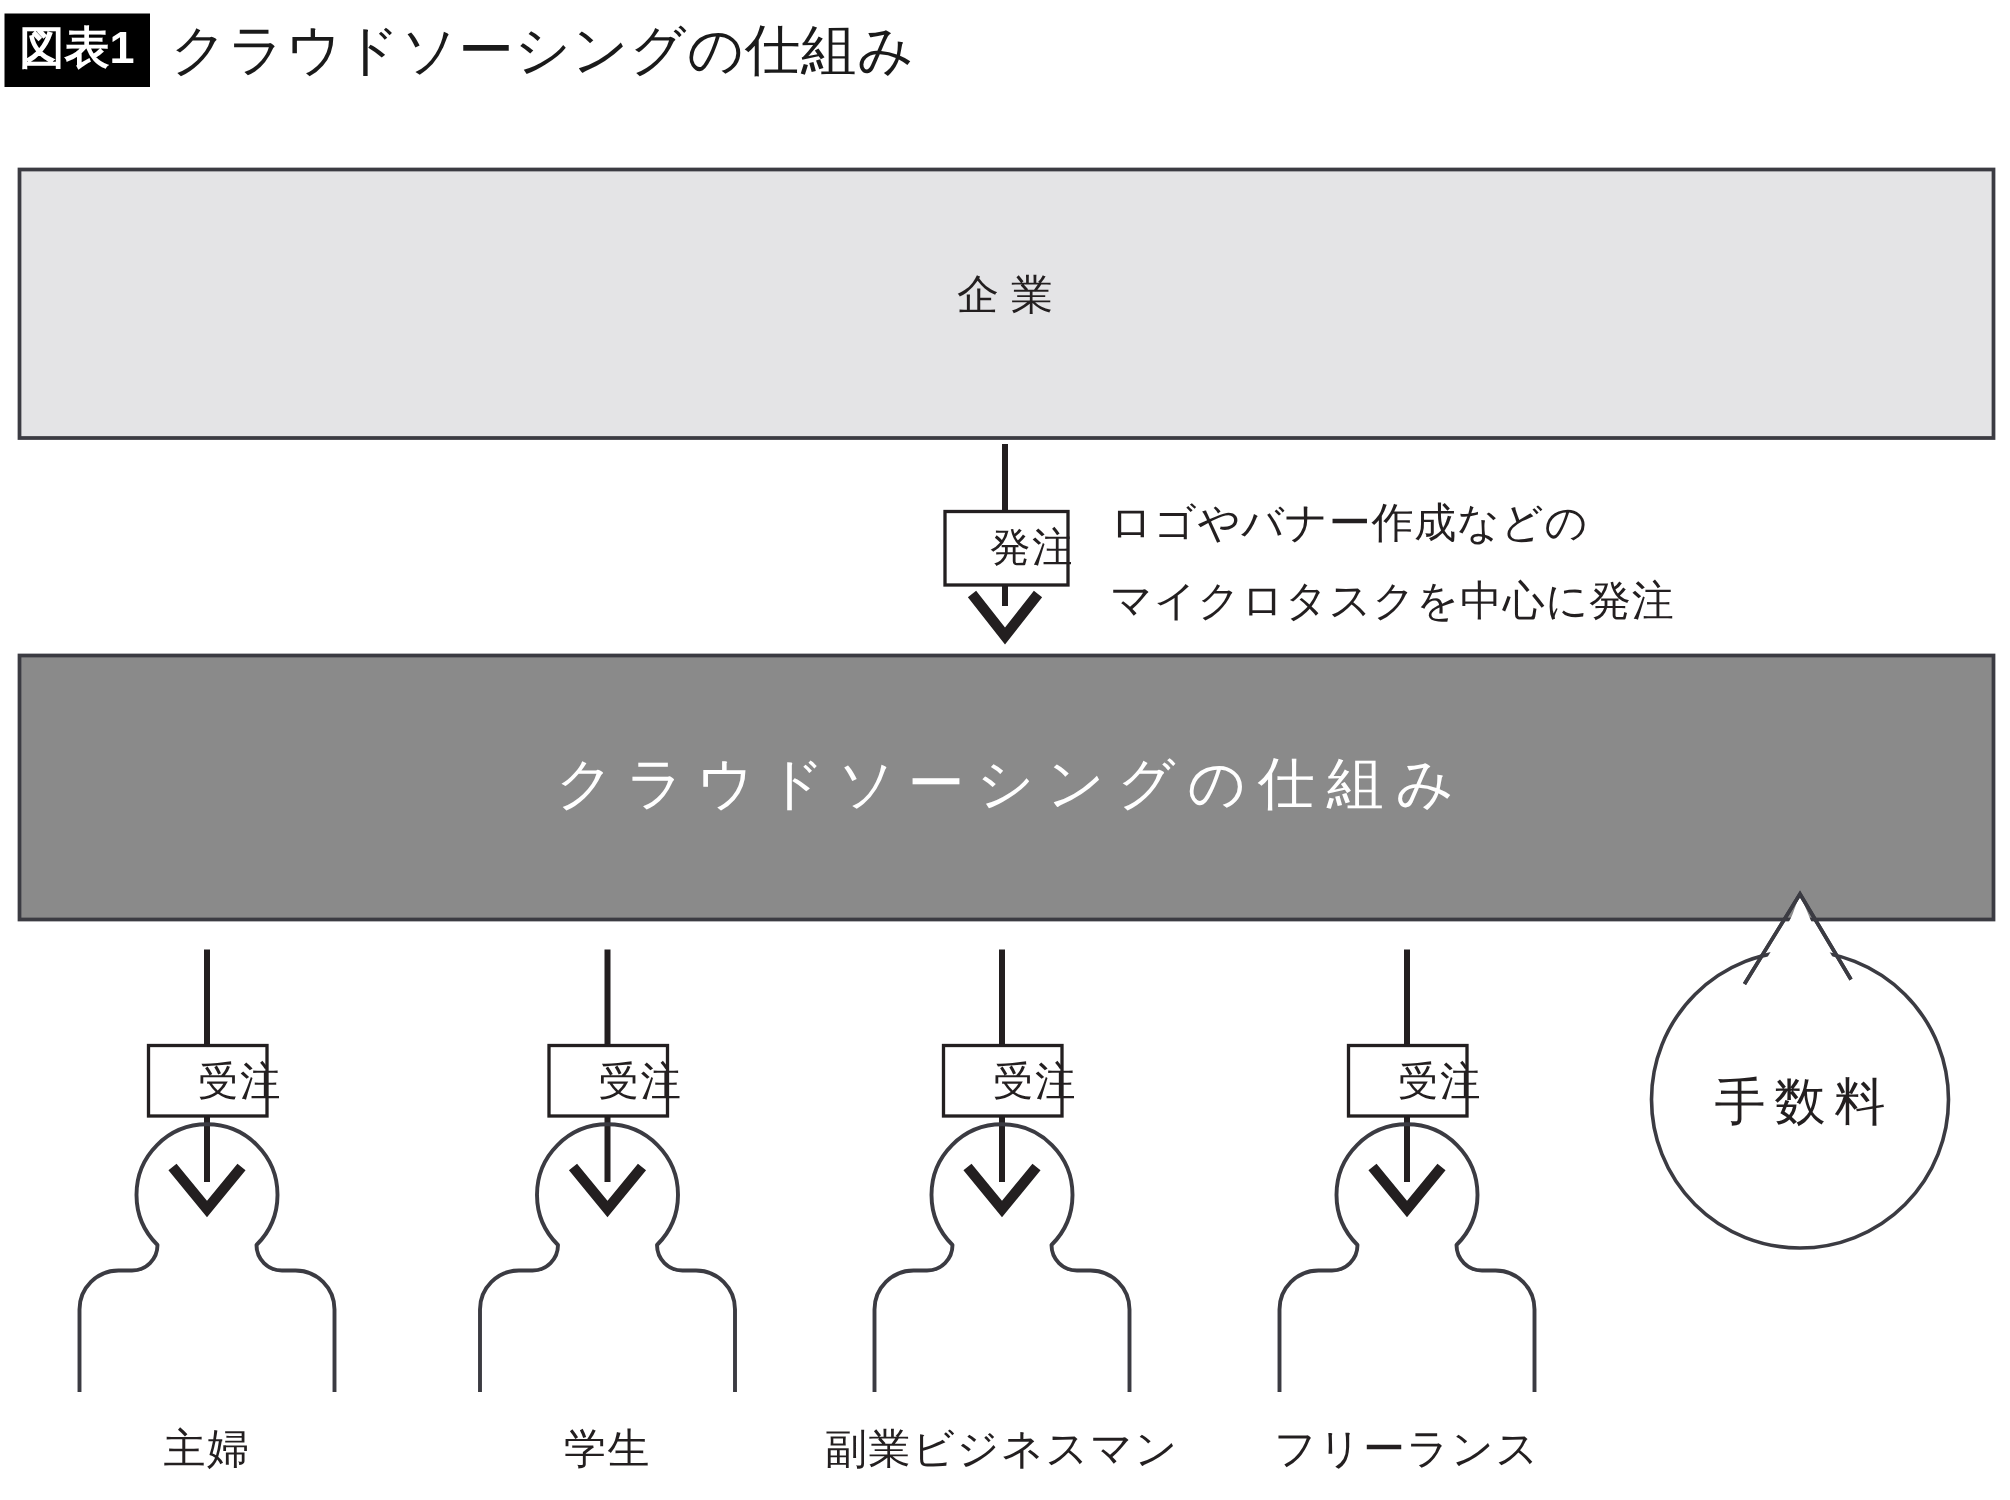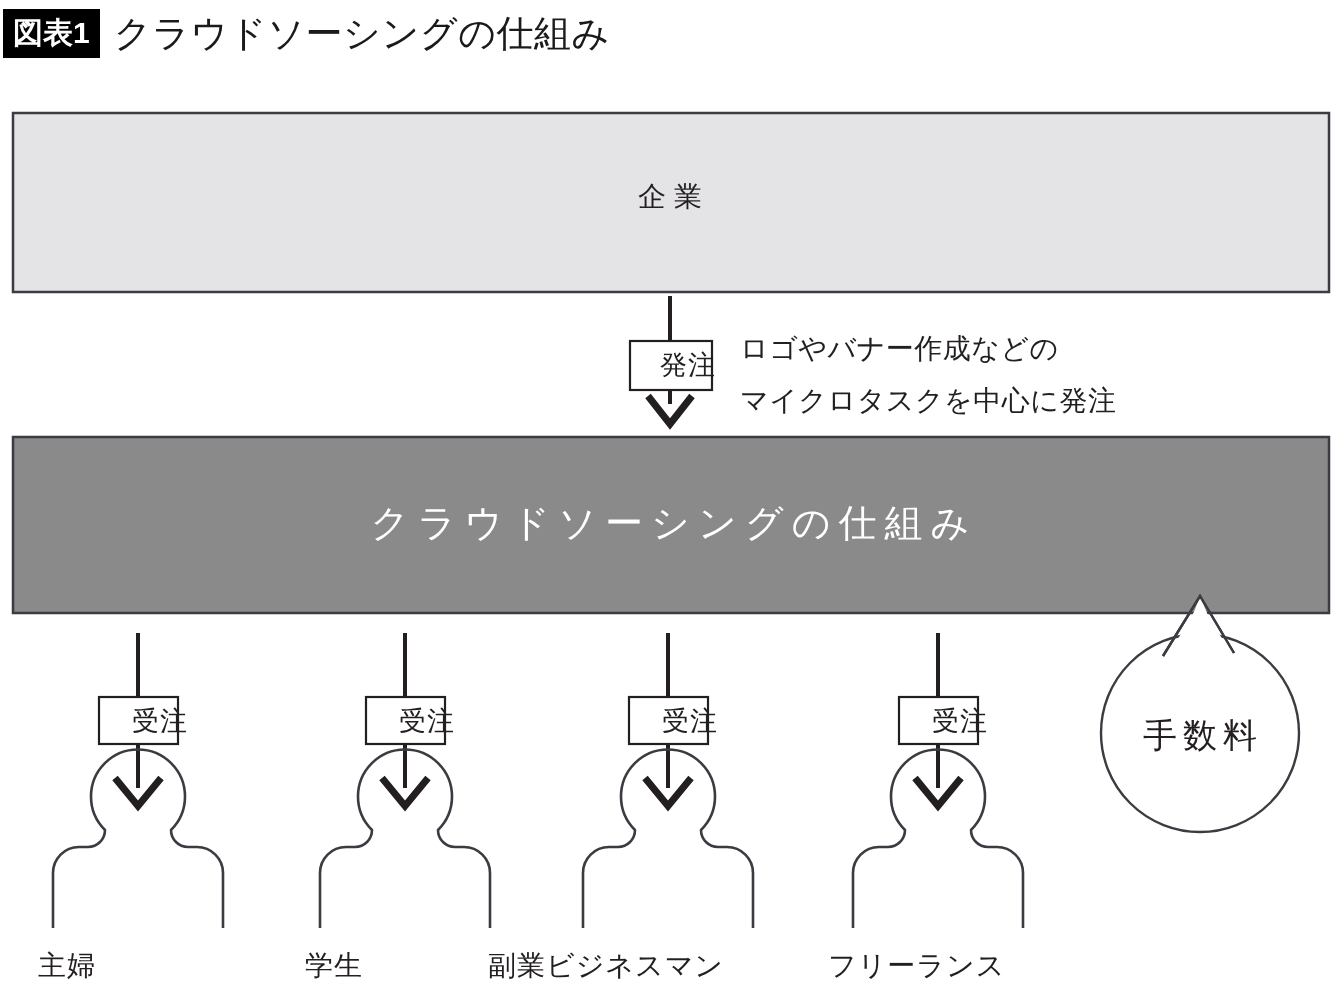--- a/index.html
+++ b/index.html
@@ -115,20 +115,21 @@
     text-align: center;
     font-size: 34px;
     letter-spacing: 6px;
     text-indent: 6px;
     color: #231f20;
   }
   .person-label {
     font-size: 28px;
     color: #231f20;
     letter-spacing: 1px;
+    text-align: center;
   }
   .pl-1 { left: 38px;  top: 952px; width: 200px; }
   .pl-2 { left: 305px; top: 952px; width: 200px; }
   .pl-3 { left: 488px; top: 952px; width: 360px; }
   .pl-4 { left: 828px; top: 952px; width: 220px; }
 </style>
 </head>
 <body>
 
 <div id="canvas">

